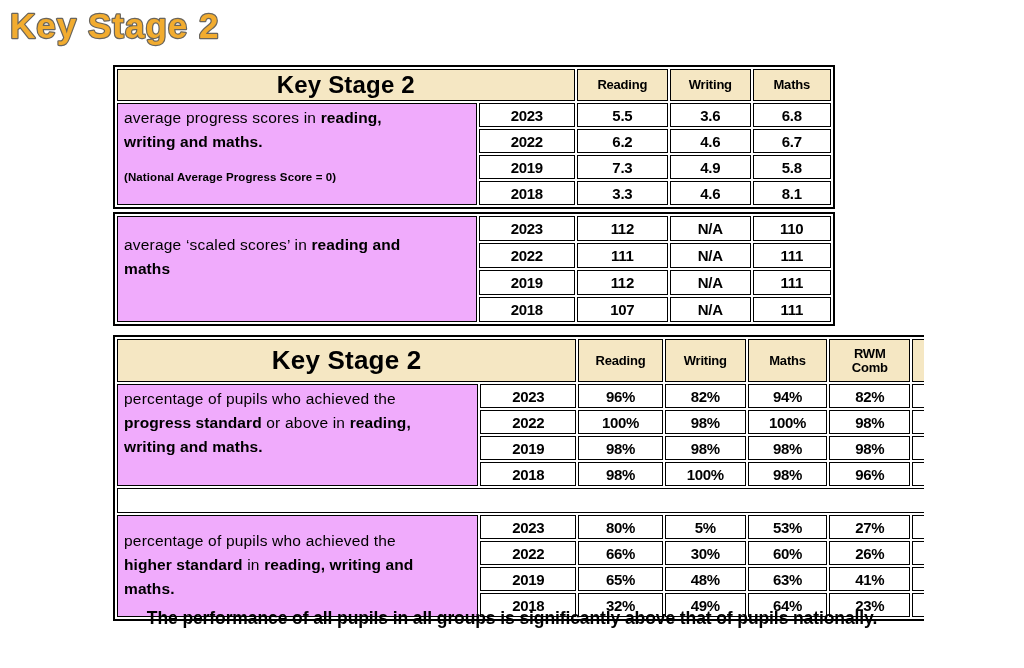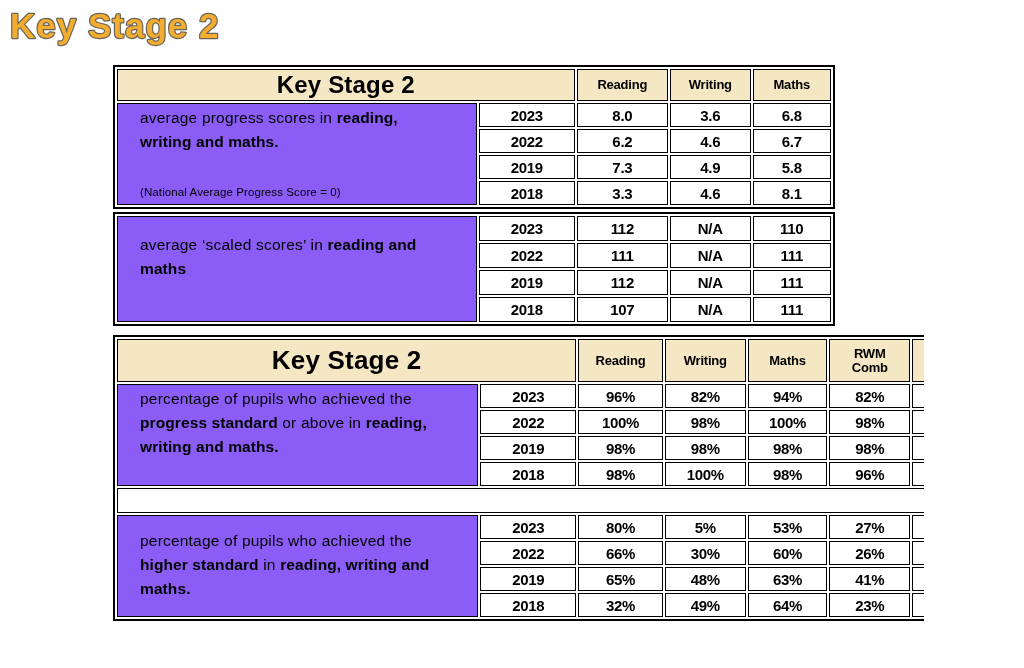--- a/index.html
+++ b/index.html
@@ -49,26 +49,26 @@
 
   td.yr, td.val {
     text-align:center; vertical-align:middle;
     font-weight:bold; font-size:15px; letter-spacing:-0.3px;
     height:20px;
   }
   .t2 td.yr, .t2 td.val { height:21px; }
 
   td.desc {
     font-size:15.5px; letter-spacing:0.2px; line-height:1.55;
-    padding:2px 22px; vertical-align:top; background:#8b5cf6;
+    padding:2px 6px; vertical-align:top; background:#f0abfc;
   }
   td.desc b { letter-spacing:0.1px; }
   .t2 td.desc { padding-top:16px; }
   .t3 td.desc-mid { vertical-align:middle; padding-top:0; }
-  .note { font-weight:normal; font-size:11.5px; letter-spacing:0.1px; margin-top:30px; }
+  .note { font-weight:bold; font-size:11.5px; letter-spacing:0.1px; margin-top:15px; }
 
   td.spacer { border:none; height:21px; background:#fff; }
 
   
   .footer {
     position:absolute; left:0; top:606px; width:1024px;
     text-align:center; font-weight:bold; font-size:17.5px;
     line-height:25px; letter-spacing:-0.1px;
   }
 </style>
@@ -95,21 +95,21 @@
       <td class="hdr hdr-col">Reading</td>
       <td class="hdr hdr-col">Writing</td>
       <td class="hdr hdr-col">Maths</td>
     </tr>
     <tr>
       <td class="desc" rowspan="4">
         <div>average progress scores in <b>reading,<br>writing and maths.</b></div>
         <div class="note">(National Average Progress Score = 0)</div>
       </td>
       <td class="yr">2023</td>
-      <td class="val">8.0</td>
+      <td class="val">5.5</td>
       <td class="val">3.6</td>
       <td class="val">6.8</td>
     </tr>
     <tr>
       <td class="yr">2022</td>
       <td class="val">6.2</td>
       <td class="val">4.6</td>
       <td class="val">6.7</td>
     </tr>
     <tr>
@@ -255,15 +255,16 @@
       <td class="val">32%</td>
       <td class="val">49%</td>
       <td class="val">64%</td>
       <td class="val">23%</td>
       <td class="val">10%</td>
     </tr>
   </tbody>
     </table>
 
   <div class="footer">
+    <div>The performance of all pupils in all groups is significantly above that of pupils nationally.</div>
   </div>
 
 </div>
 
 </body></html>

